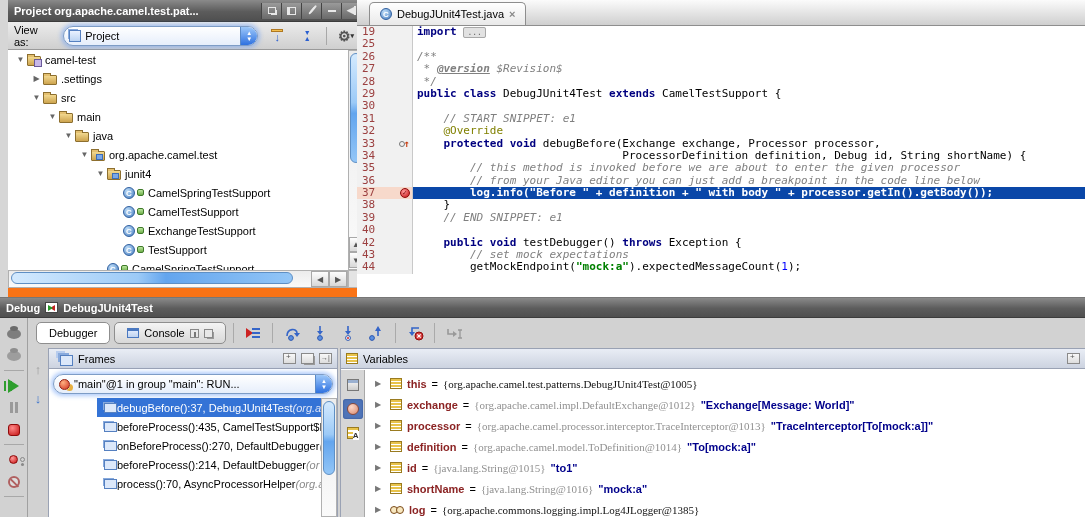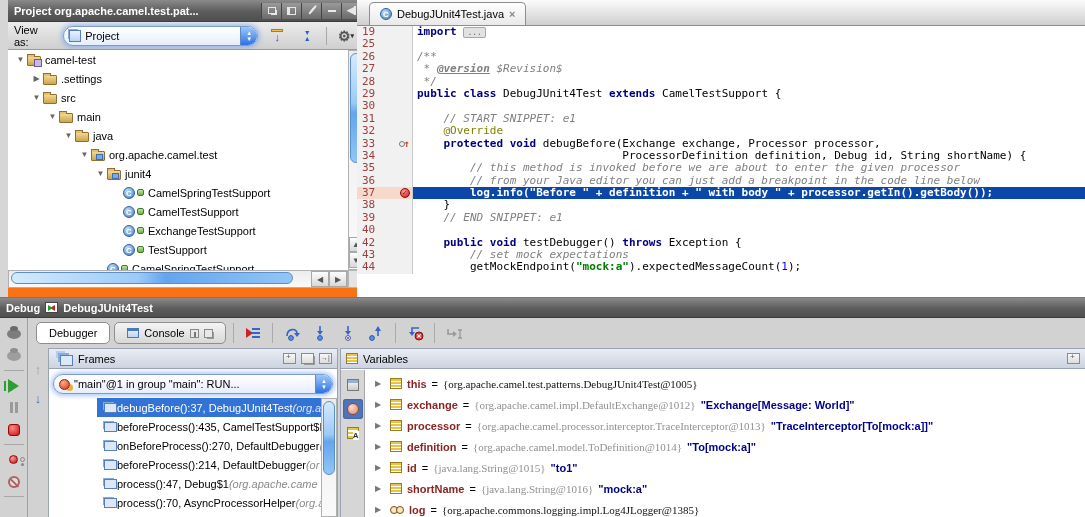--- a/index.html
+++ b/index.html
@@ -573,25 +573,20 @@
                 <span class="ftext">onBeforeProcess():270, DefaultDebugger </span>
                 <span class="fpkg">(</span>
               </div>
               <div class="frow">
                 <span class="ficon"></span>
                 <span class="ftext">beforeProcess():214, DefaultDebugger </span>
                 <span class="fpkg">(or</span>
               </div>
               <div class="frow">
                 <span class="ficon"></span>
-                <span class="ftext">process():47, Debug$1 </span>
-                <span class="fpkg">(org.apache.came</span>
-              </div>
-              <div class="frow">
-                <span class="ficon"></span>
                 <span class="ftext">process():70, AsyncProcessorHelper </span>
                 <span class="fpkg">(org.a</span>
               </div>
             </div>
           <div class="sb-track" id="frames-vscroll">
             <span class="aqua-thumb" style="left:1px;top:2px;width:12px;height:74px;"></span>
           </div>
         </div>
 
         <div class="vars">

